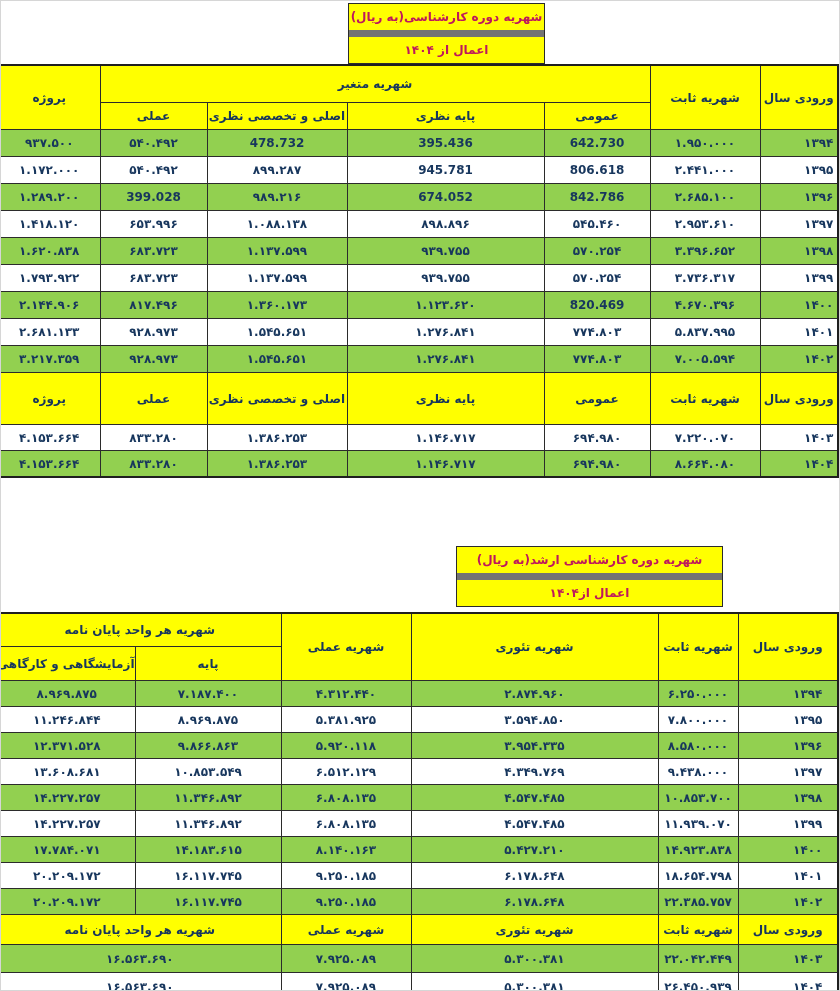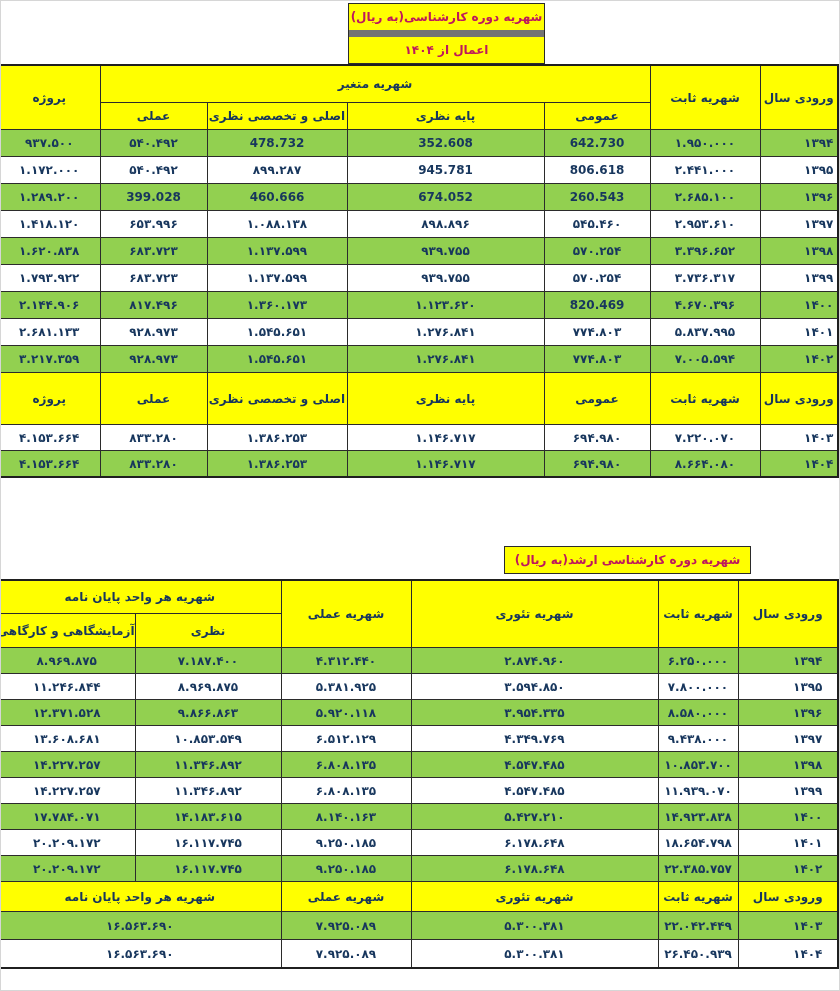--- a/index.html
+++ b/index.html
@@ -28,21 +28,21 @@
     line-height: 26px;
     text-align: center;
     font-weight: bold;
     font-size: 12px;
     color: #be185d;
     white-space: nowrap;
     overflow: visible;
   }
   .title-line + .title-line { border-top: 7px solid #737373; }
   #block-bachelor .title-box { margin-right: 294px; width: 197px; }
-  #block-master  .title-box { margin-right: 88px; width: 247px; margin-bottom: 5px; }
+  #block-master  .title-box { margin-right: 116px; width: 267px; margin-bottom: 5px; }
 
   table {
     border-collapse: collapse;
     table-layout: fixed;
     width: 840px;
     border: 2px solid #1f1f1f;
   }
   th, td {
     border: 1px solid #2b2b2b;
     text-align: center;
@@ -105,40 +105,40 @@
           <th>پایه نظری</th>
           <th>اصلی و تخصصی نظری</th>
           <th>عملی</th>
         </tr>
       </thead>
       <tbody class="data" id="t1-rows">
           <tr class="green">
             <td class="year">۱۳۹۴</td>
             <td>۱.۹۵۰.۰۰۰</td>
             <td>642.730</td>
-            <td>352.608</td>
+            <td>395.436</td>
             <td>478.732</td>
             <td>۵۴۰.۴۹۲</td>
             <td>۹۳۷.۵۰۰</td>
           </tr>
           <tr class="white">
             <td class="year">۱۳۹۵</td>
             <td>۲.۴۴۱.۰۰۰</td>
             <td>806.618</td>
             <td>945.781</td>
             <td>۸۹۹.۲۸۷</td>
             <td>۵۴۰.۴۹۲</td>
             <td>۱.۱۷۲.۰۰۰</td>
           </tr>
           <tr class="green">
             <td class="year">۱۳۹۶</td>
             <td>۲.۶۸۵.۱۰۰</td>
-            <td>260.543</td>
+            <td>842.786</td>
             <td>674.052</td>
-            <td>460.666</td>
+            <td>۹۸۹.۲۱۶</td>
             <td>399.028</td>
             <td>۱.۲۸۹.۲۰۰</td>
           </tr>
           <tr class="white">
             <td class="year">۱۳۹۷</td>
             <td>۲.۹۵۳.۶۱۰</td>
             <td>۵۴۵.۴۶۰</td>
             <td>۸۹۸.۸۹۶</td>
             <td>۱.۰۸۸.۱۳۸</td>
             <td>۶۵۳.۹۹۶</td>
@@ -220,40 +220,41 @@
             <td>۸۳۳.۲۸۰</td>
             <td>۴.۱۵۳.۶۶۴</td>
           </tr>
         </tbody>
     </table>
   </div>
 
   <div class="block" id="block-master">
     <div class="title-box">
       <div class="title-line">شهریه دوره کارشناسی ارشد(به ریال)</div>
+      <div class="title-line">اعمال از۱۴۰۴</div>
     </div>
     <table class="t2">
       <colgroup>
         <col style="width:100px">
           <col style="width:80px">
           <col style="width:247px">
         <col style="width:130px">
           <col style="width:146px">
           <col style="width:137px">
       </colgroup>
       <thead>
         <tr class="h1">
           <th rowspan="2">ورودی سال</th>
           <th rowspan="2">شهریه ثابت</th>
           <th rowspan="2">شهریه تئوری</th>
           <th rowspan="2">شهریه عملی</th>
           <th colspan="2">شهریه هر واحد پایان نامه</th>
         </tr>
         <tr class="h2">
-          <th>نظری</th>
+          <th>پایه</th>
           <th>آزمایشگاهی و کارگاهی</th>
         </tr>
       </thead>
       <tbody class="data" id="t2-rows">
           <tr class="green">
             <td class="year">۱۳۹۴</td>
             <td>۶.۲۵۰.۰۰۰</td>
             <td>۲.۸۷۴.۹۶۰</td>
             <td>۴.۳۱۲.۴۴۰</td>
             <td>۷.۱۸۷.۴۰۰</td>

